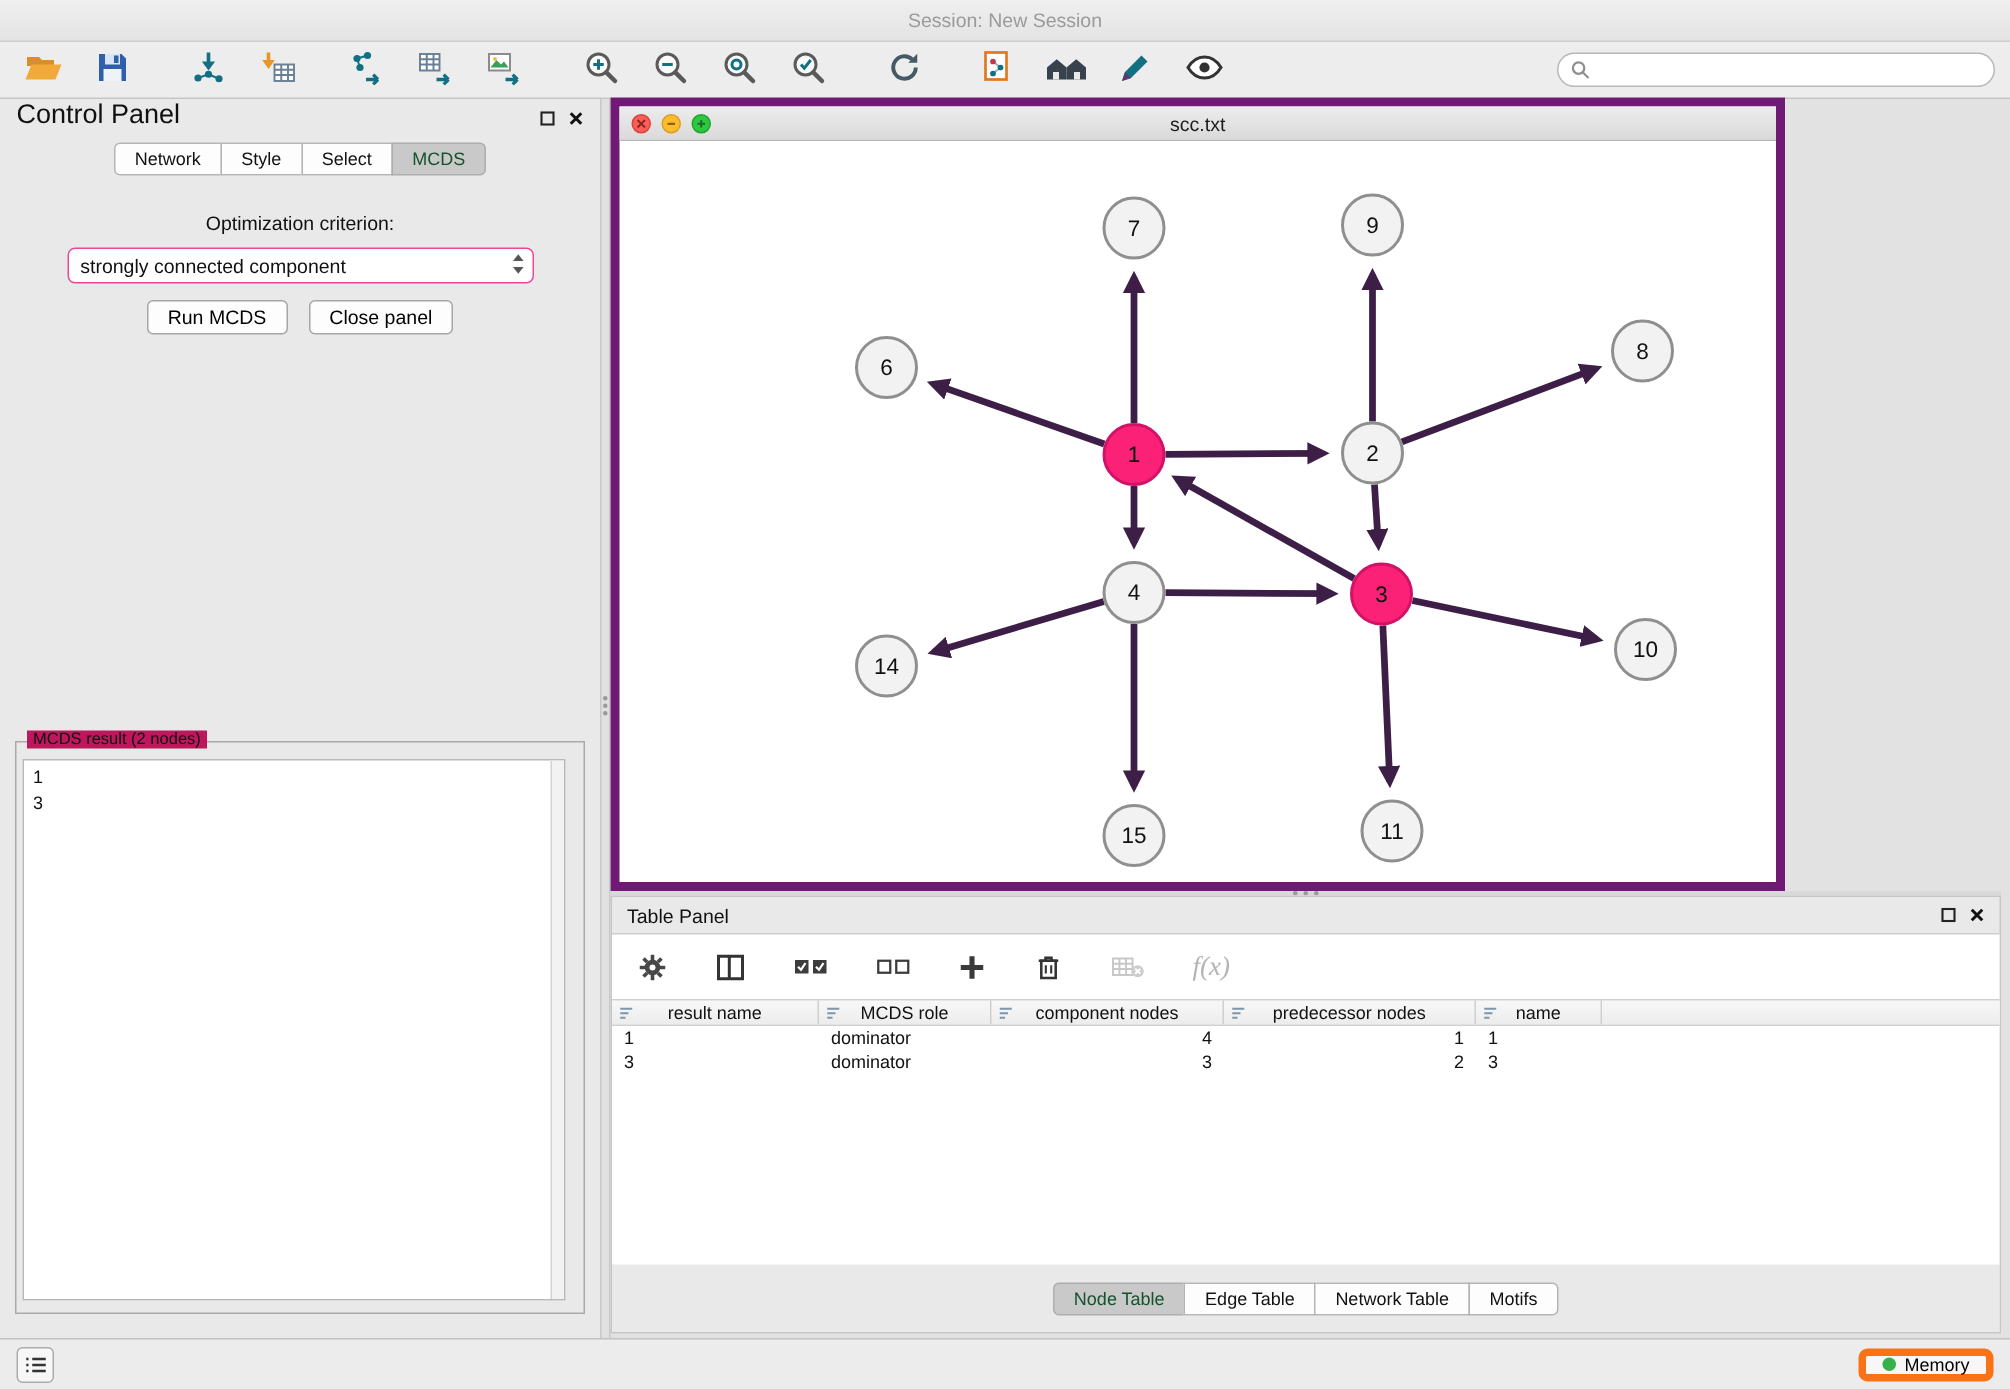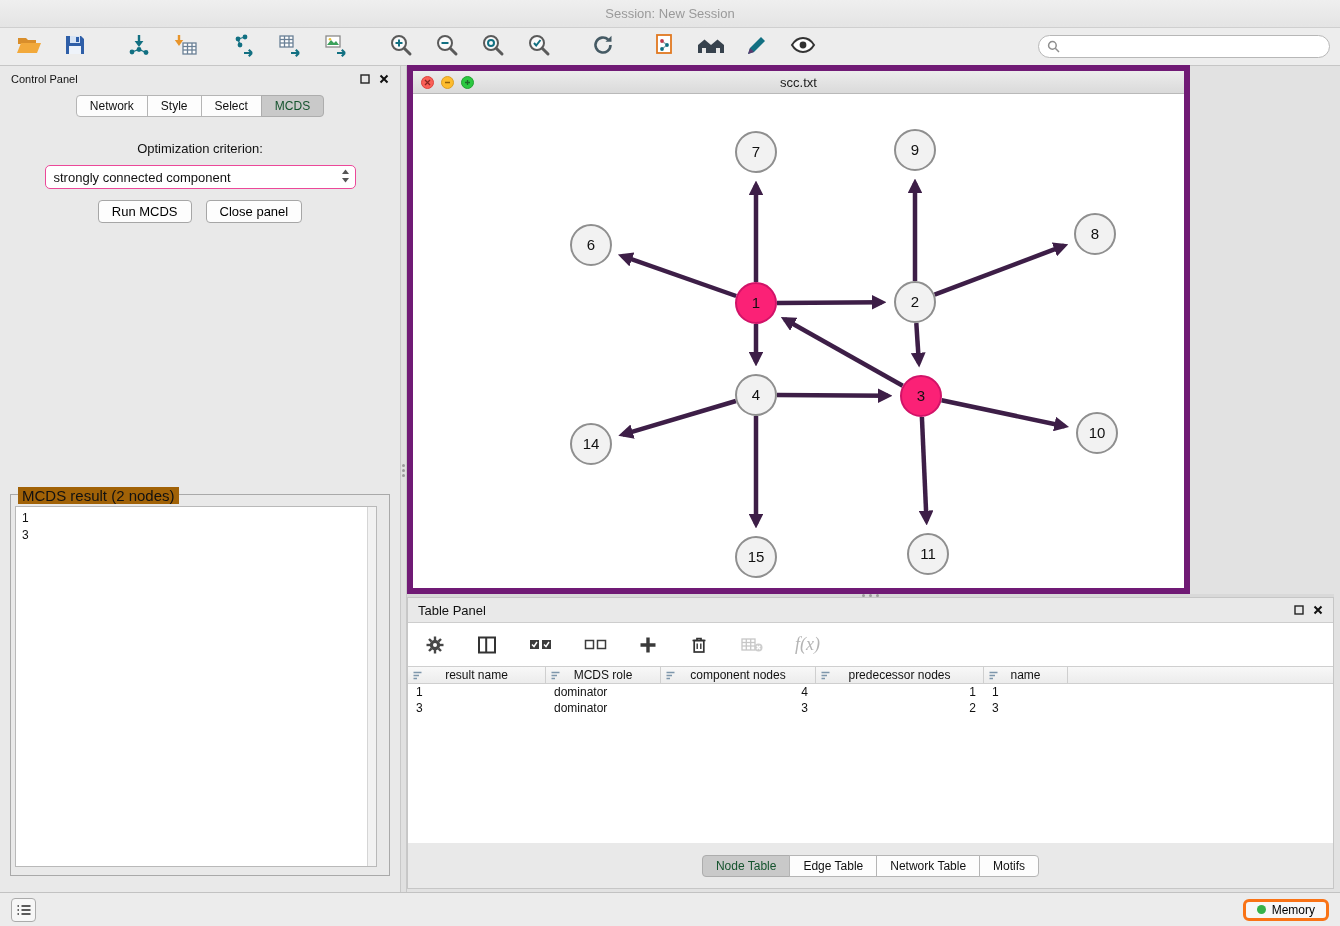--- a/index.html
+++ b/index.html
@@ -12,35 +12,35 @@
 
 
 .toolbar{position:absolute;left:0;top:28px;width:1340px;height:38px;background:#ededed;border-bottom:1px solid #c6c6c6;display:flex;align-items:center}
 .tgroup{display:flex;align-items:center;gap:8px}
 .tbtn-main{width:38px;height:30px;display:flex;align-items:center;justify-content:center;background:none;border:none}
 .search-wrap{position:absolute;right:10px;top:7px;width:292px;height:23px;background:#fff;border:1px solid #b7b7b7;border-radius:12px;display:flex;align-items:center;padding-left:8px;gap:5px}
 .search-input{border:none;outline:none;flex:1;font-size:12px;background:transparent;height:100%;border-radius:12px}
 
 
 .control-panel{position:absolute;left:0;top:66px;width:400px;height:826px;background:#e9e9e9}
-.cp-header{height:26px;display:flex;align-items:center;padding:0 11px;font-size:11px}
+.cp-header{height:26px;display:flex;padding:0 11px;font-size:18px}
 .win-controls{margin-left:auto;display:flex;gap:9px;align-items:center}
 .win-controls span{display:flex;align-items:center;justify-content:center}
 .tabs-row{display:flex;justify-content:center;margin-top:3px}
 .tab{font-size:12px;padding:3px 13px;background:#fdfdfd;border:1px solid #b5b5b5;margin-left:-1px;color:#111;white-space:nowrap}
 .tab:first-child{border-radius:4px 0 0 4px;margin-left:0}
 .tab:last-child{border-radius:0 4px 4px 0}
 .tab.active{background:#c9c9c9;color:#14532d;border-color:#adadad}
 .opt-label{text-align:center;font-size:13px;margin-top:24px}
 .select{width:311px;height:24px;margin:9px auto 0;background:#fff;border:1px solid #ec4899;border-radius:5px;display:flex;align-items:center;padding:0 4px 0 8px;font-size:13px}
 .select .sel-val{flex:1;overflow:hidden;white-space:nowrap}
 .btn-row{display:flex;justify-content:center;gap:14px;margin-top:11px}
 .btn{font-size:13px;padding:3px 13px;background:#fdfdfd;border:1px solid #a6a6a6;border-radius:4px}
 .result-box{position:absolute;left:10px;top:428px;width:380px;height:382px;border:1px solid #a9a9a9}
-.result-legend{position:absolute;top:-8px;left:7px;background:#a16207;padding:0 4px;font-size:15px}
+.result-legend{position:absolute;top:-8px;left:7px;background:#be185d;padding:0 4px;font-size:11px}
 .result-area{position:absolute;left:4px;top:11px;right:12px;bottom:8px;background:#fff;border:1px solid #b9b9b9;font-size:12px;padding:3px 6px;white-space:pre;line-height:1.4;overflow:hidden}
 .result-scrollbar{position:absolute;right:0;top:0;bottom:0;width:9px;background:#f2f2f2;border-left:1px solid #d5d5d5}
 
 
 .v-splitter{position:absolute;left:400px;top:66px;width:7px;height:826px;background:#e0e0e0;border-left:1px solid #c8c8c8;border-right:1px solid #c8c8c8}
 .v-splitter .dots{position:absolute;left:1px;top:396px;width:3px}
 .h-splitter{position:absolute;left:407px;top:594px;width:927px;height:3px;background:#d9d9d9}
 .dot{width:3px;height:3px;border-radius:50%;background:#9a9a9a;margin:2px 0}
 .h-splitter .dots{display:flex;gap:4px;justify-content:center;margin-top:0}
 .h-splitter .dot{margin:0}
@@ -65,21 +65,21 @@
 .thead{display:flex;height:18px;background:linear-gradient(#f8f8f8,#ececec);border-top:1px solid #cfcfcf;border-bottom:1px solid #cfcfcf}
 .th{position:relative;display:flex;align-items:center;justify-content:center;font-size:12px;border-right:1px solid #cfcfcf}
 .th svg{position:absolute;left:4px;top:3px}
 .trow{display:flex;height:16px;align-items:center;font-size:12px}
 .td{padding:0 8px;overflow:hidden;white-space:nowrap}
 .tp-bottom{position:absolute;left:0;right:0;bottom:0;height:45px;display:flex;justify-content:center;align-items:center;background:#e9e9e9}
 
 
 .statusbar{position:absolute;left:0;top:892px;width:1340px;height:34px;background:#ececec;border-top:1px solid #c2c2c2;display:flex;align-items:center;padding:0 11px}
 .sb-left-btn{width:25px;height:24px;border:1px solid #ababab;border-radius:4px;background:#f7f7f7;display:flex;align-items:center;justify-content:center}
-.memory-btn{margin-left:auto;display:flex;align-items:center;gap:6px;border:3px solid #f97316;border-radius:6px;background:#f7f7f7;padding:2px 11px;font-size:12px;height:22px}
+.memory-btn{margin-left:auto;display:flex;align-items:center;gap:6px;border:5px solid #f97316;border-radius:6px;background:#f7f7f7;padding:2px 11px;font-size:12px;height:22px}
 .memory-dot{width:9px;height:9px;border-radius:50%;background:#35b24a}
 </style>
 </head>
 <body>
 
 <div class="titlebar">
   <span>Session: New Session</span>
 </div>
 
 <div class="toolbar">

